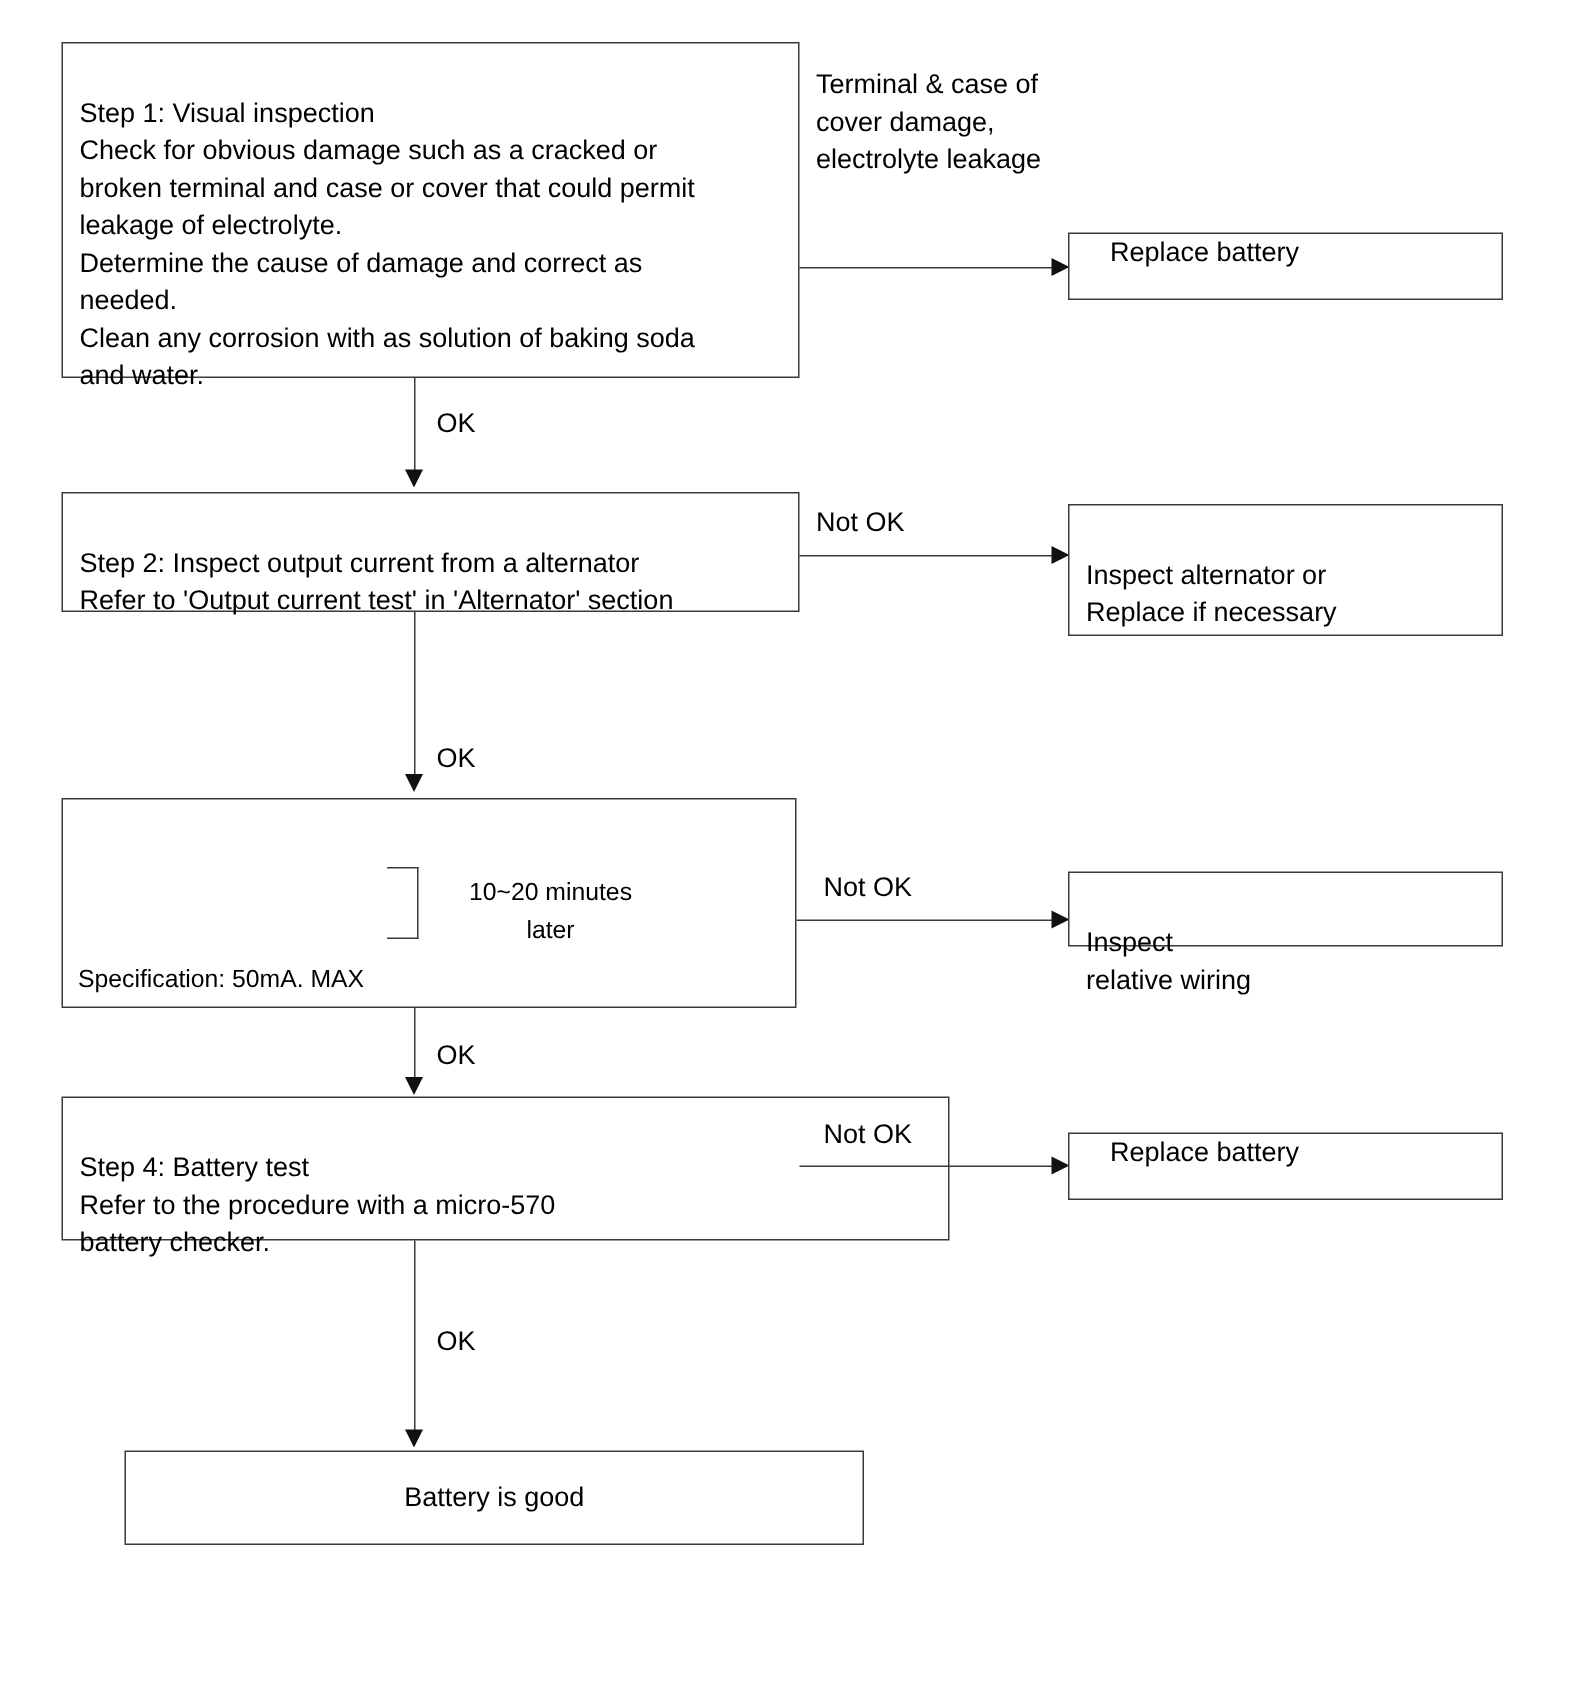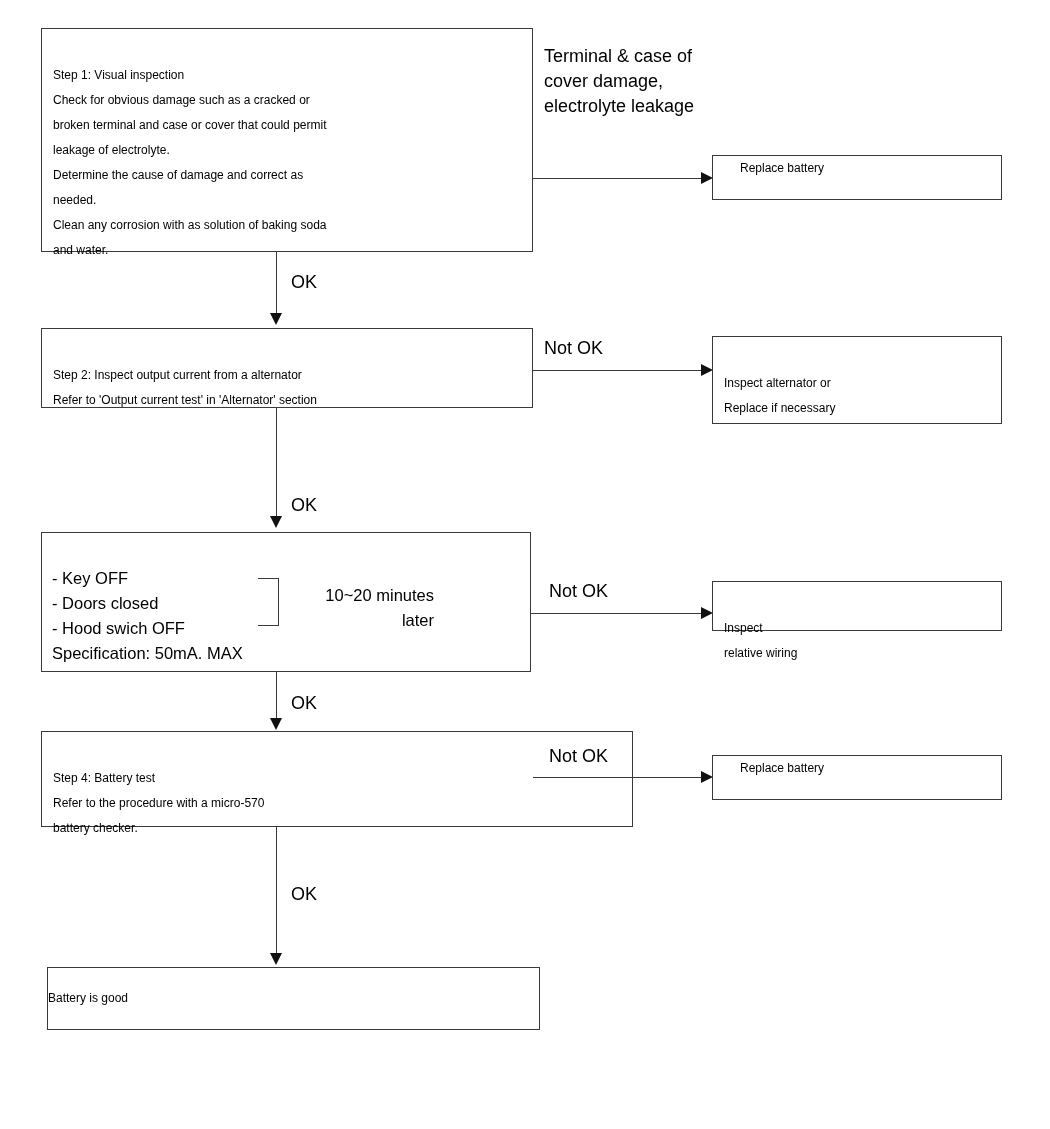--- a/index.html
+++ b/index.html
@@ -17,33 +17,35 @@
     width: 1050px;
     height: 1129px;
     background: #ffffff;
     overflow: hidden;
   }
   .box {
     position: absolute;
     box-sizing: border-box;
     border: 1.5px solid #3a3a3a;
     background: #ffffff;
-    font-size: 12px;
+    font-size: 18px;
     line-height: 25px;
     color: #000000;
     white-space: pre-line;
   }
   .box.pad {
     padding: 9px 0 0 11px;
   }
   .box.center {
     display: flex;
     align-items: center;
+    justify-content: center;
     padding: 0;
     text-align: center;
+    margin-left: 36px;
   }
   .box.vcenter {
     display: flex;
     align-items: flex-start;
     padding-left: 27px;
   }
   .note {
     position: absolute;
     font-size: 18px;
     line-height: 25px;
@@ -92,21 +94,21 @@
   .step3-list {
     position: absolute;
     font-size: 16.5px;
     line-height: 25px;
     white-space: pre-line;
   }
   .timer-note {
     position: absolute;
     font-size: 16.5px;
     line-height: 25px;
-    text-align: right;
+    text-align: center;
   }
 </style>
 </head>
 <body>
 
 <div id="canvas">
 
   <div class="box pad" style="left:41px; top:28px; width:492px; height:224px;">
     <span>Step 1: Visual inspection
 Check for obvious damage such as a cracked or
@@ -146,23 +148,20 @@
     <span>Inspect alternator or
 Replace if necessary</span>
   </div>
 
   <div class="vline" style="left:276px; top:408px; height:110px;"></div>
   <div class="arrow-down" style="left:269.5px; top:516px;"></div>
   <div class="edge-label" style="left:291px; top:495px;">OK</div>
 
   <div class="box" style="left:41px; top:532px; width:490px; height:140px;"></div>
 
-  <div class="step3-list" style="left:52px; top:566px;"> - Key OFF
- - Doors closed
- - Hood swich OFF</div>
   <div class="step3-list" style="left:52px; top:641px;">  Specification: 50mA. MAX</div>
 
   <div class="bracket" style="left:258px; top:578px; width:21px; height:48px;"></div>
 
   <div class="timer-note" style="left:300px; top:583px; width:134px;">10~20 minutes
 later</div>
 
   <div class="hline" style="left:531px; top:613px; width:174px;"></div>
   <div class="arrow-right" style="left:701px; top:606.5px;"></div>
   <div class="edge-label" style="left:549px; top:581px;">Not OK</div>

